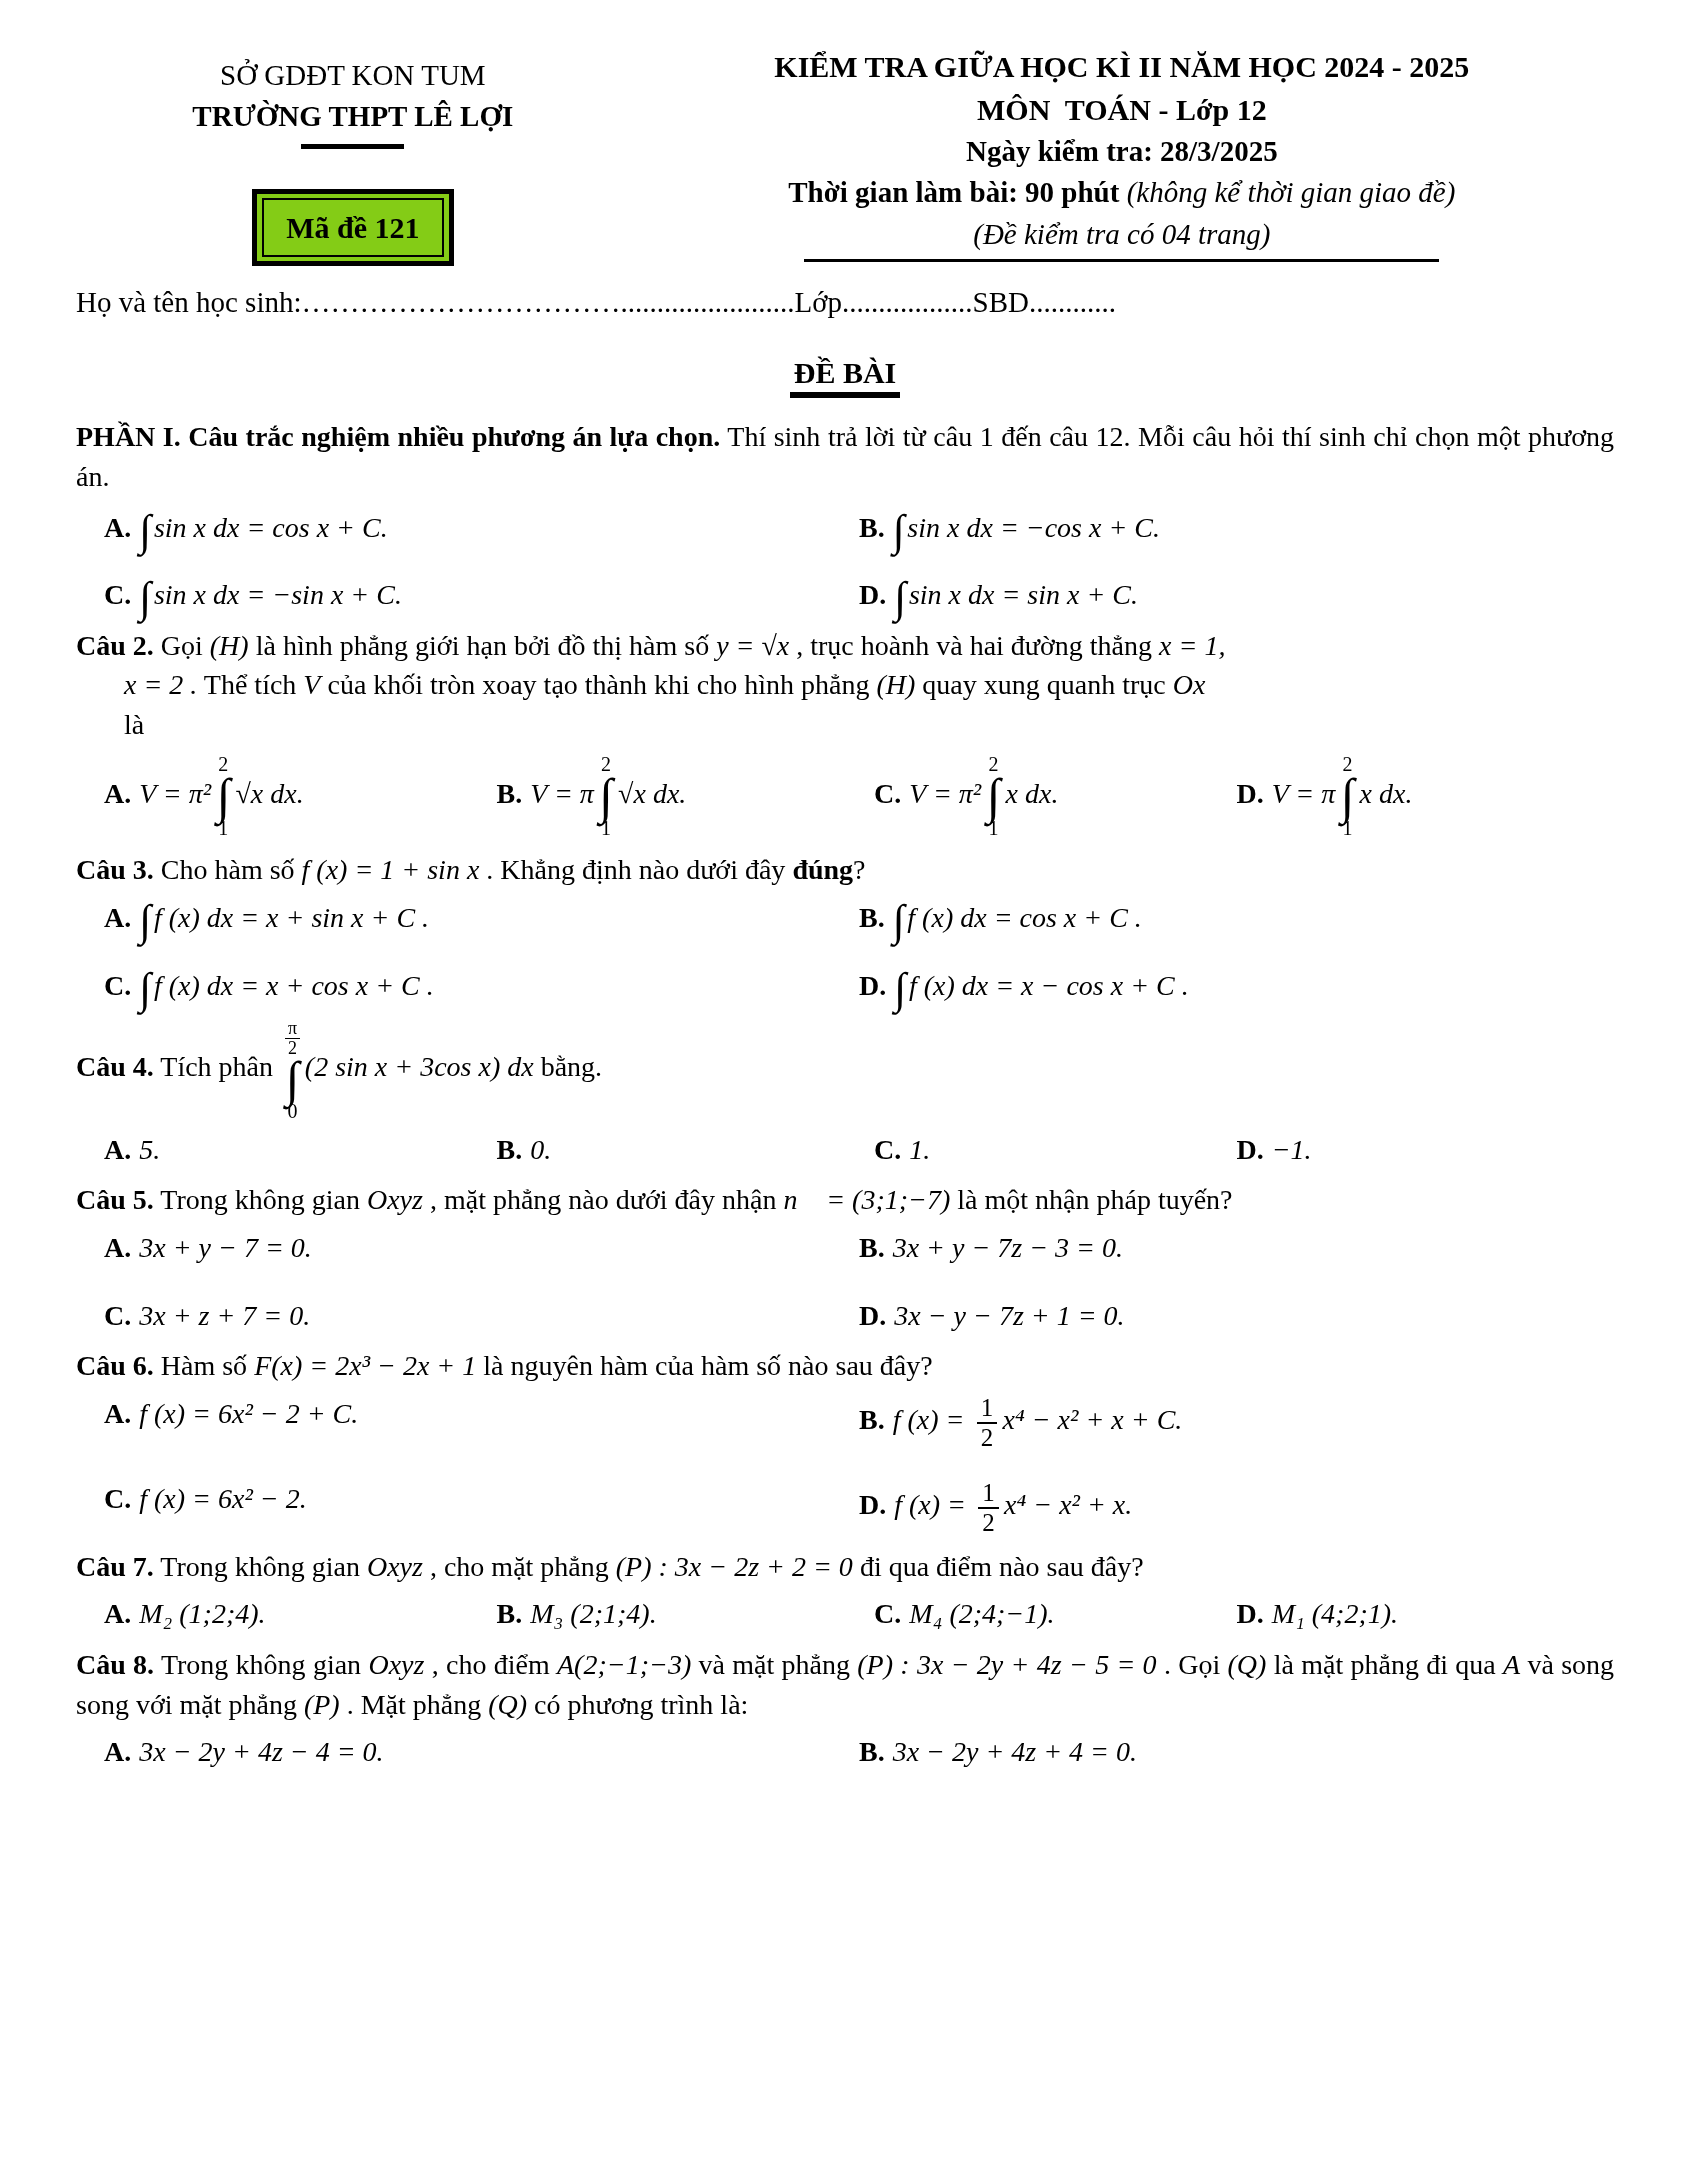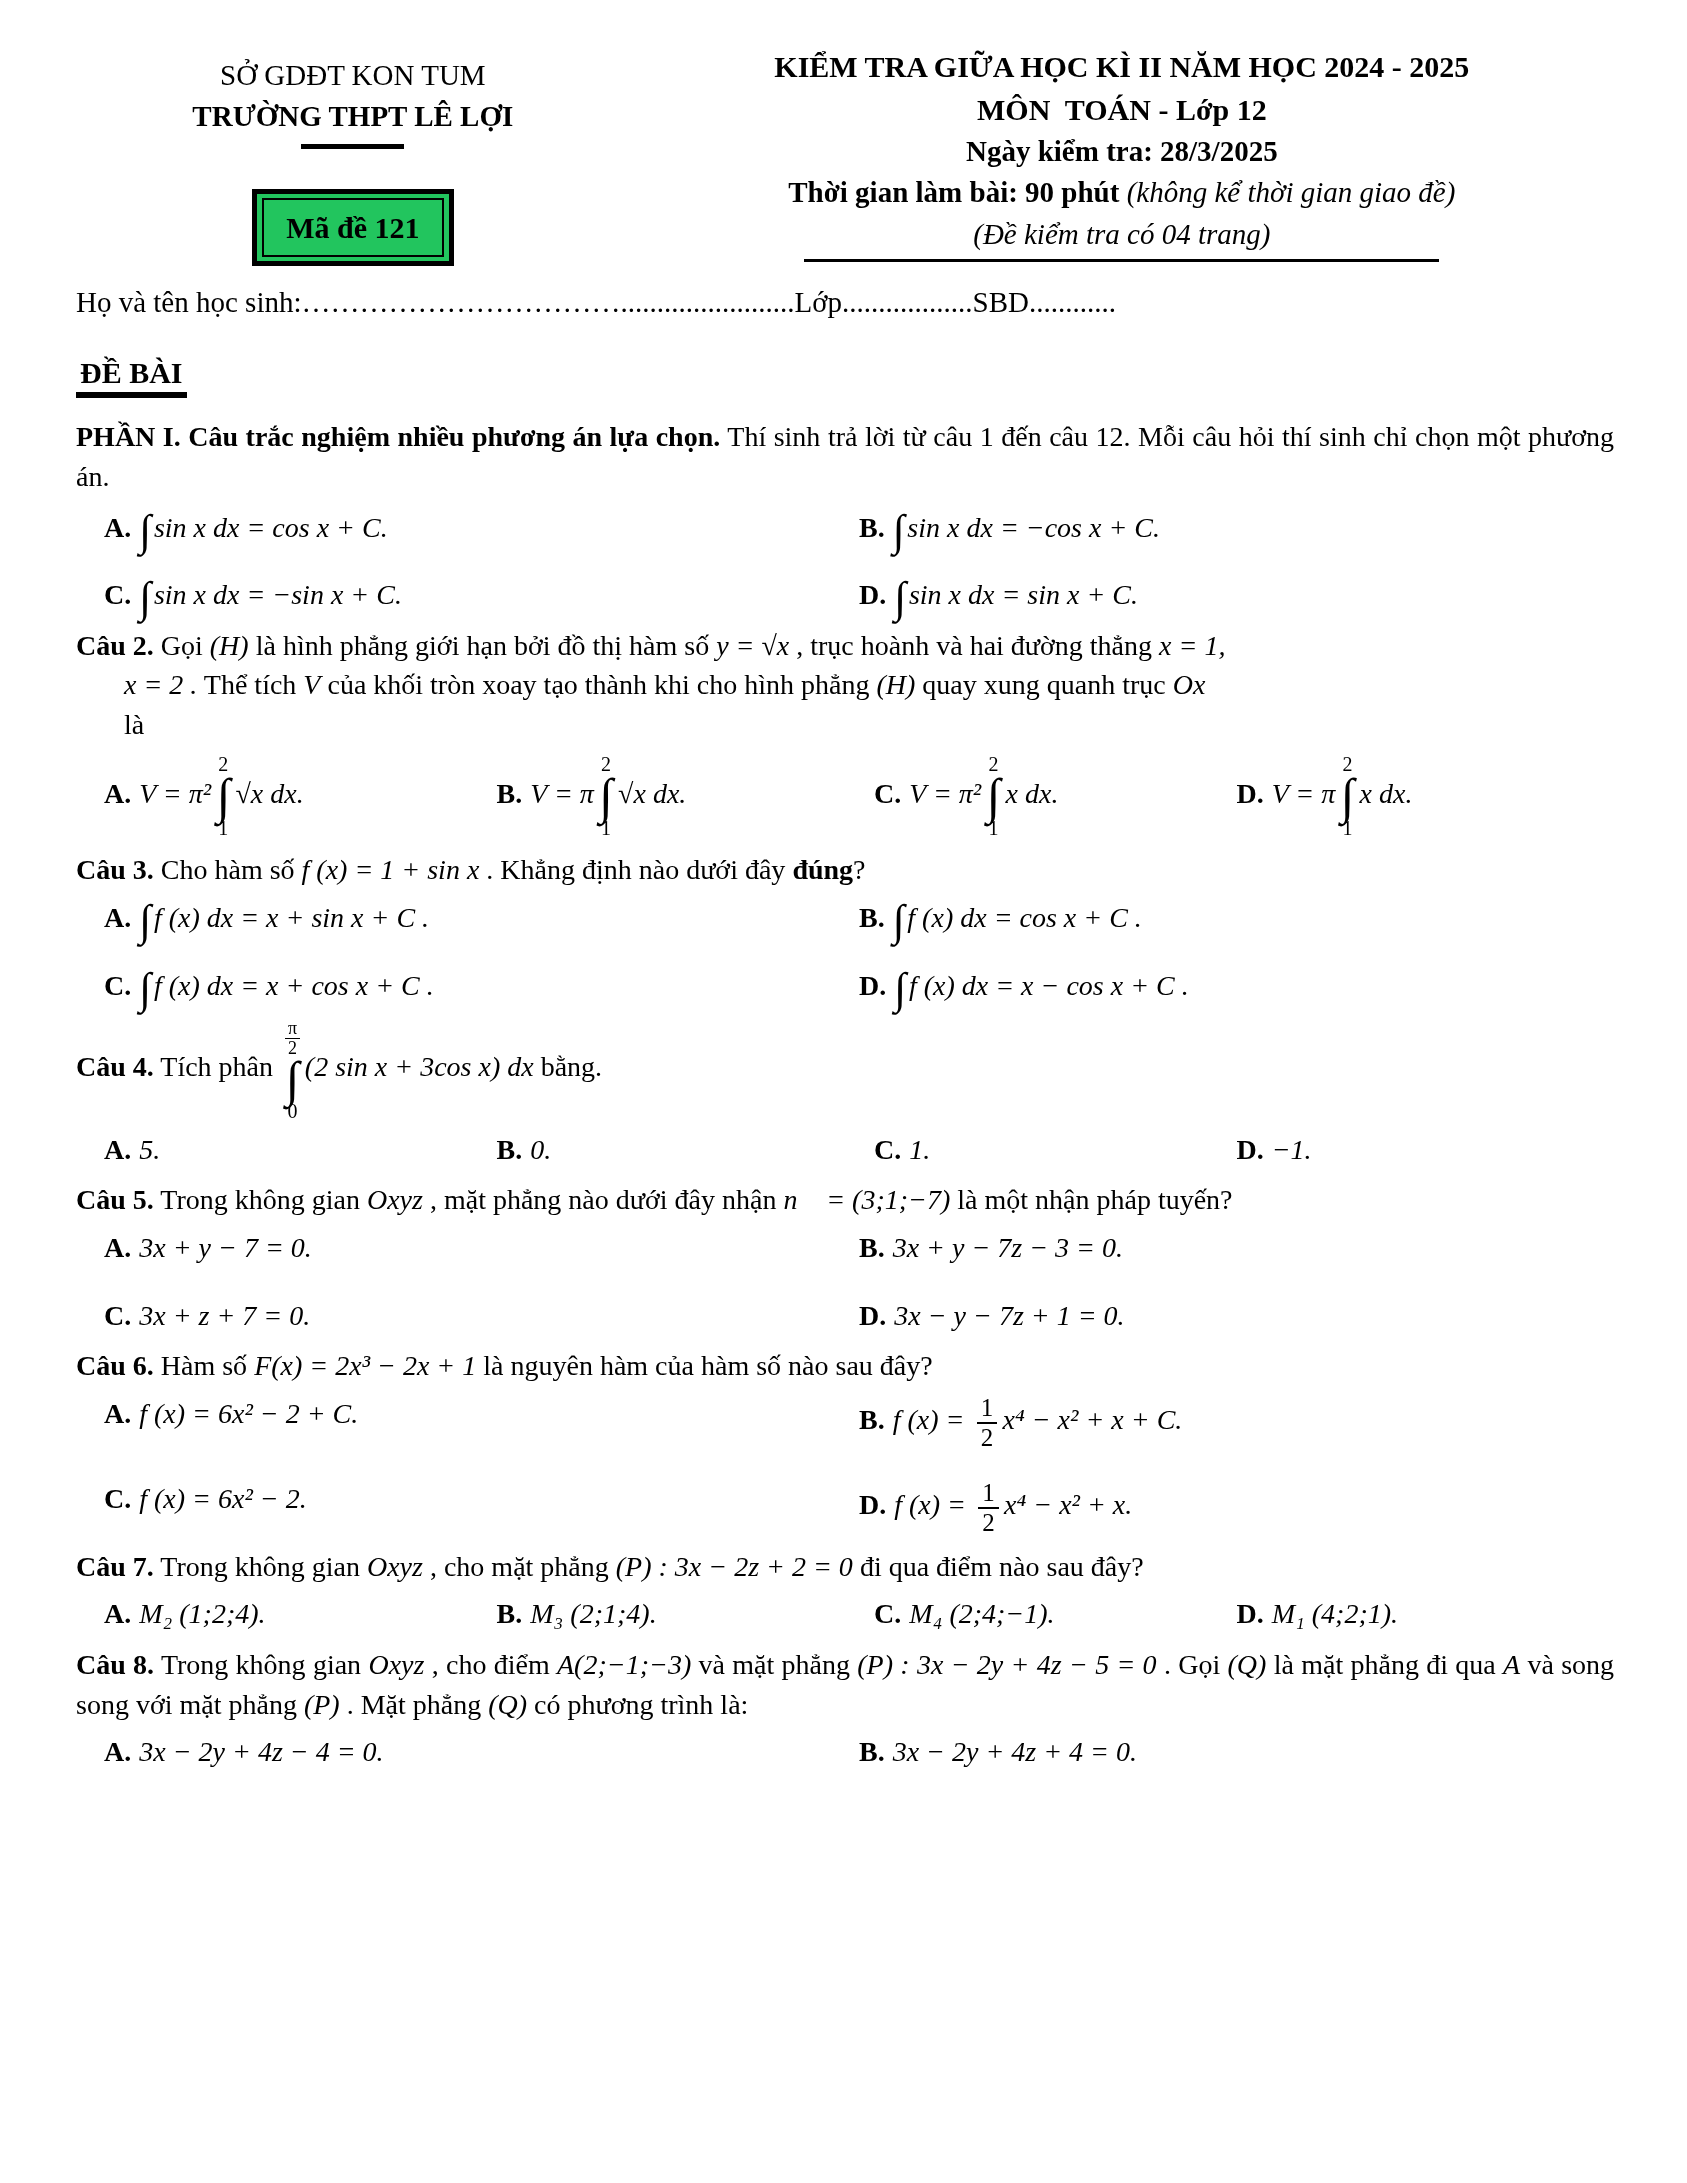--- a/index.html
+++ b/index.html
@@ -7,35 +7,35 @@
   .page{position:relative;width:1687px;height:1773px;box-sizing:border-box;
         padding:46px 73px 0 76px;overflow:hidden;font-size:28px;line-height:1.42;}
 
   
   .hdr{display:flex;align-items:flex-start;}
   .hdr-left{width:36%;text-align:center;padding-top:9.3px;}
   .hdr-left .l1{font-size:29px;}
   .hdr-left .l2{font-size:29px;font-weight:bold;}
   .school-rule{width:103px;height:4.6px;background:#000;margin:6.6px auto 0;}
   .codebox-wrap{margin-top:40px;text-align:center;}
-  .codebox{display:inline-block;border:5.3px solid #000;padding:4.6px;background:#22c55e;}
+  .codebox{display:inline-block;border:5.3px solid #000;padding:4.6px;background:#84cc16;}
   .codebox-inner{border:2px solid #000;padding:10.6px 22.5px;font-weight:bold;font-size:30px;line-height:1.1;}
   .hdr-right{flex:1;text-align:center;}
   .hdr-right .r1{font-weight:bold;font-size:30px;}
   .hdr-right .r2{font-weight:bold;font-size:30px;}
   .hdr-right .r3{font-weight:bold;font-size:29px;}
   .hdr-right .r4{font-size:29px;}
   .hdr-right .r4 .bold{font-weight:bold;}
   .hdr-right .r4 .ital{font-style:italic;}
   .hdr-right .r5{font-style:italic;font-size:29px;}
   .hdr-rule{width:635px;height:3.3px;background:#000;margin:4px auto 0;}
 
   
   .student{margin-top:16px;font-size:29px;}
-  .debai{margin-top:29px;text-align:left;}
+  .debai{margin-top:29px;text-align:center;}
   .debai .t{font-weight:bold;font-size:30px;border-bottom:6px solid #000;padding:0 4px 2.6px;}
   .part{margin-top:22.5px;text-align:justify;}
   .part .ph{font-weight:bold;}
 
   
   .q{margin-top:10.6px;}
   .qtext{text-align:justify;}
   .qlabel{font-weight:bold;}
   .bword{font-weight:bold;}
   .math{font-style:italic;}

